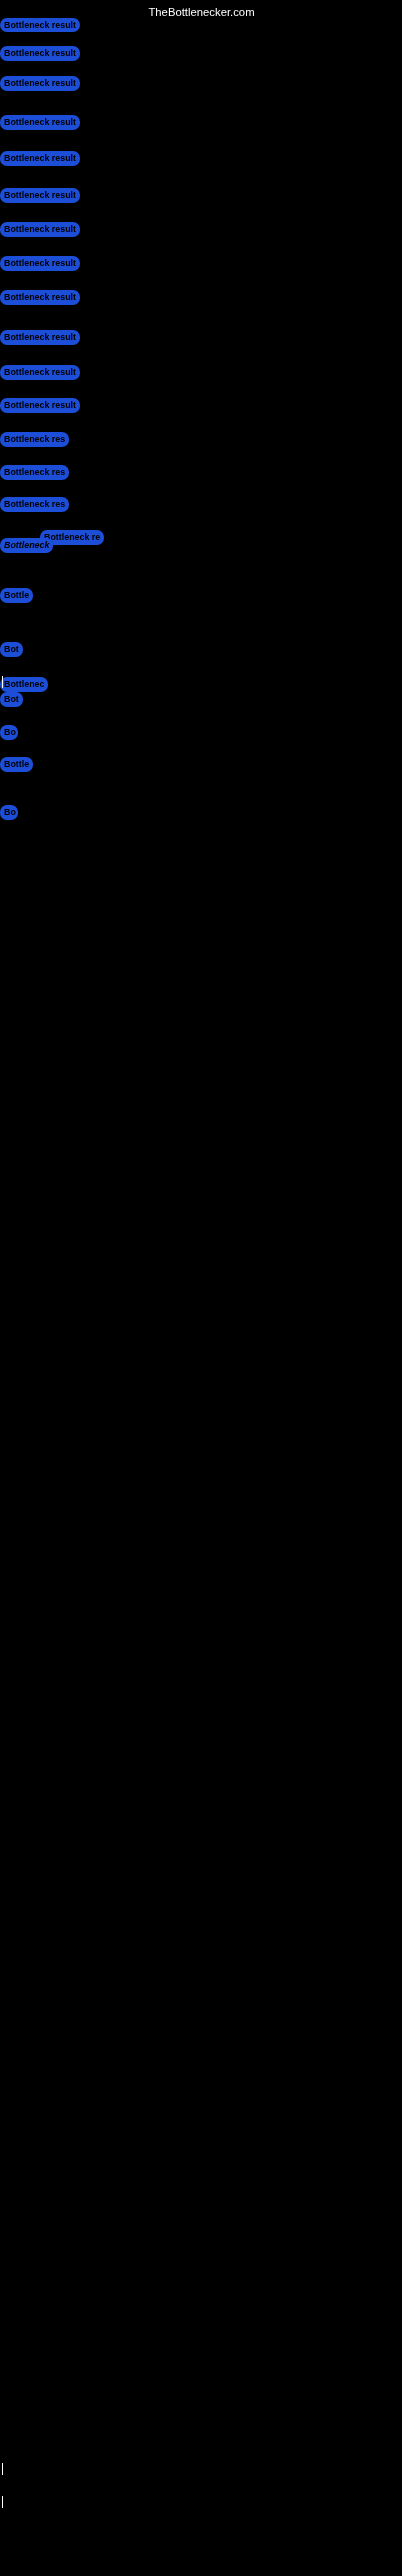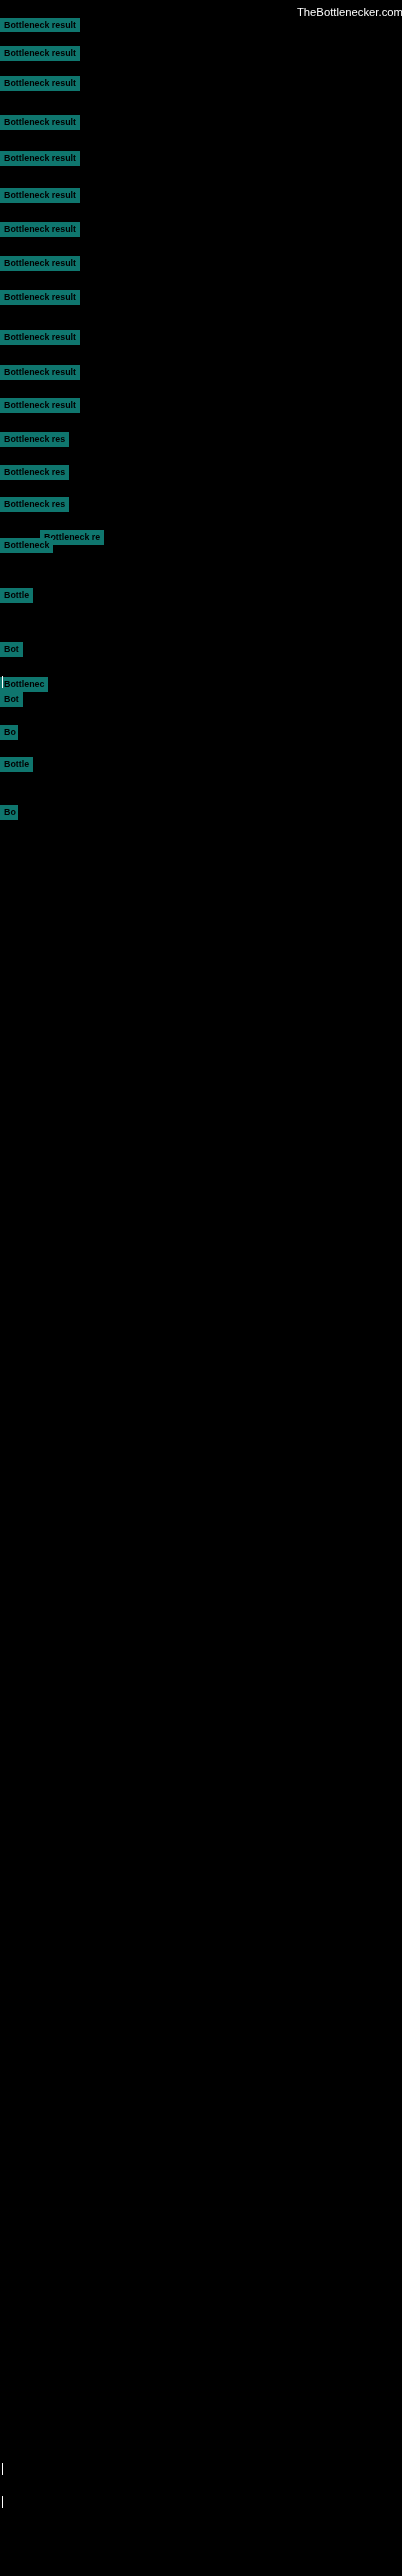--- a/index.html
+++ b/index.html
@@ -8,38 +8,39 @@
       box-sizing: border-box;
     }
     body {
       background-color: #000;
       width: 403px;
       min-height: 2576px;
       font-family: Arial, sans-serif;
       position: relative;
     }
     .site-title {
-      text-align: right;
+      text-align: center;
       color: #fff;
       font-size: 11.3px;
       padding: 6.4px 0;
       position: absolute;
       top: 0;
       left: 0;
       right: 0;
     }
     .bottleneck-badge {
-      background-color: #0f766e;
+      background-color: #1d4ed8;
       color: #000;
       font-size: 8.9px;
       font-weight: bold;
       padding: 2.4px 4px;
       display: inline-block;
       white-space: nowrap;
       overflow: hidden;
+      border-radius: 7px;
     }
     .badge-row {
       position: absolute;
       left: 0;
     }
     .vertical-line {
       position: absolute;
       left: 1.6px;
       width: 1.6px;
       background-color: #fff;
@@ -60,21 +61,21 @@
     <div class="badge-row" style="top: 222px; max-width: 97px;"><span class="bottleneck-badge" style="max-width: 97px;">Bottleneck result</span></div>
     <div class="badge-row" style="top: 256px; max-width: 97px;"><span class="bottleneck-badge" style="max-width: 97px;">Bottleneck result</span></div>
     <div class="badge-row" style="top: 290px; max-width: 97px;"><span class="bottleneck-badge" style="max-width: 97px;">Bottleneck result</span></div>
     <div class="badge-row" style="top: 330px; max-width: 97px;"><span class="bottleneck-badge" style="max-width: 97px;">Bottleneck result</span></div>
     <div class="badge-row" style="top: 365px; max-width: 97px;"><span class="bottleneck-badge" style="max-width: 97px;">Bottleneck result</span></div>
     <div class="badge-row" style="top: 398px; max-width: 89px;"><span class="bottleneck-badge" style="max-width: 89px;">Bottleneck result</span></div>
     <div class="badge-row" style="top: 432px; max-width: 81px;"><span class="bottleneck-badge" style="max-width: 81px;">Bottleneck res</span></div>
     <div class="badge-row" style="top: 465px; max-width: 81px;"><span class="bottleneck-badge" style="max-width: 81px;">Bottleneck res</span></div>
     <div class="badge-row" style="top: 497px; max-width: 76px;"><span class="bottleneck-badge" style="max-width: 76px;">Bottleneck res</span></div>
     <div class="badge-row" style="top: 530px; max-width: 72px; padding-left: 40px;"><span class="bottleneck-badge" style="max-width: 72px;">Bottleneck re</span></div>
-    <div class="badge-row" style="top: 538px; max-width: 64px;"><span class="bottleneck-badge" style="max-width: 64px;">Bottleneck</span></div>
+    <div class="badge-row" style="top: 538px; max-width: 64px; font-style: italic;"><span class="bottleneck-badge" style="max-width: 64px;">Bottleneck</span></div>
     <div class="badge-row" style="top: 588px; max-width: 44px;"><span class="bottleneck-badge" style="max-width: 44px;">Bottle</span></div>
     <div class="badge-row" style="top: 644px; max-width: 56px; margin-top: 33px;"><span class="bottleneck-badge" style="max-width: 56px;">Bottlenec</span></div>
     <div class="badge-row" style="top: 642px; max-width: 24px;"><span class="bottleneck-badge" style="max-width: 24px;">Bot</span></div>
     <div class="badge-row" style="top: 692px; max-width: 24px;"><span class="bottleneck-badge" style="max-width: 24px;">Bot</span></div>
     <div class="badge-row" style="top: 725px; max-width: 17.7px;"><span class="bottleneck-badge" style="max-width: 17.7px;">Bo</span></div>
     <div class="badge-row" style="top: 757px; max-width: 44px;"><span class="bottleneck-badge" style="max-width: 44px;">Bottle</span></div>
     <div class="badge-row" style="top: 805px; max-width: 17.7px;"><span class="bottleneck-badge" style="max-width: 17.7px;">Bo</span></div>
   </div>
 <div id="lines-container">
     <div class="vertical-line" style="top: 676px; height: 12px;"></div>

